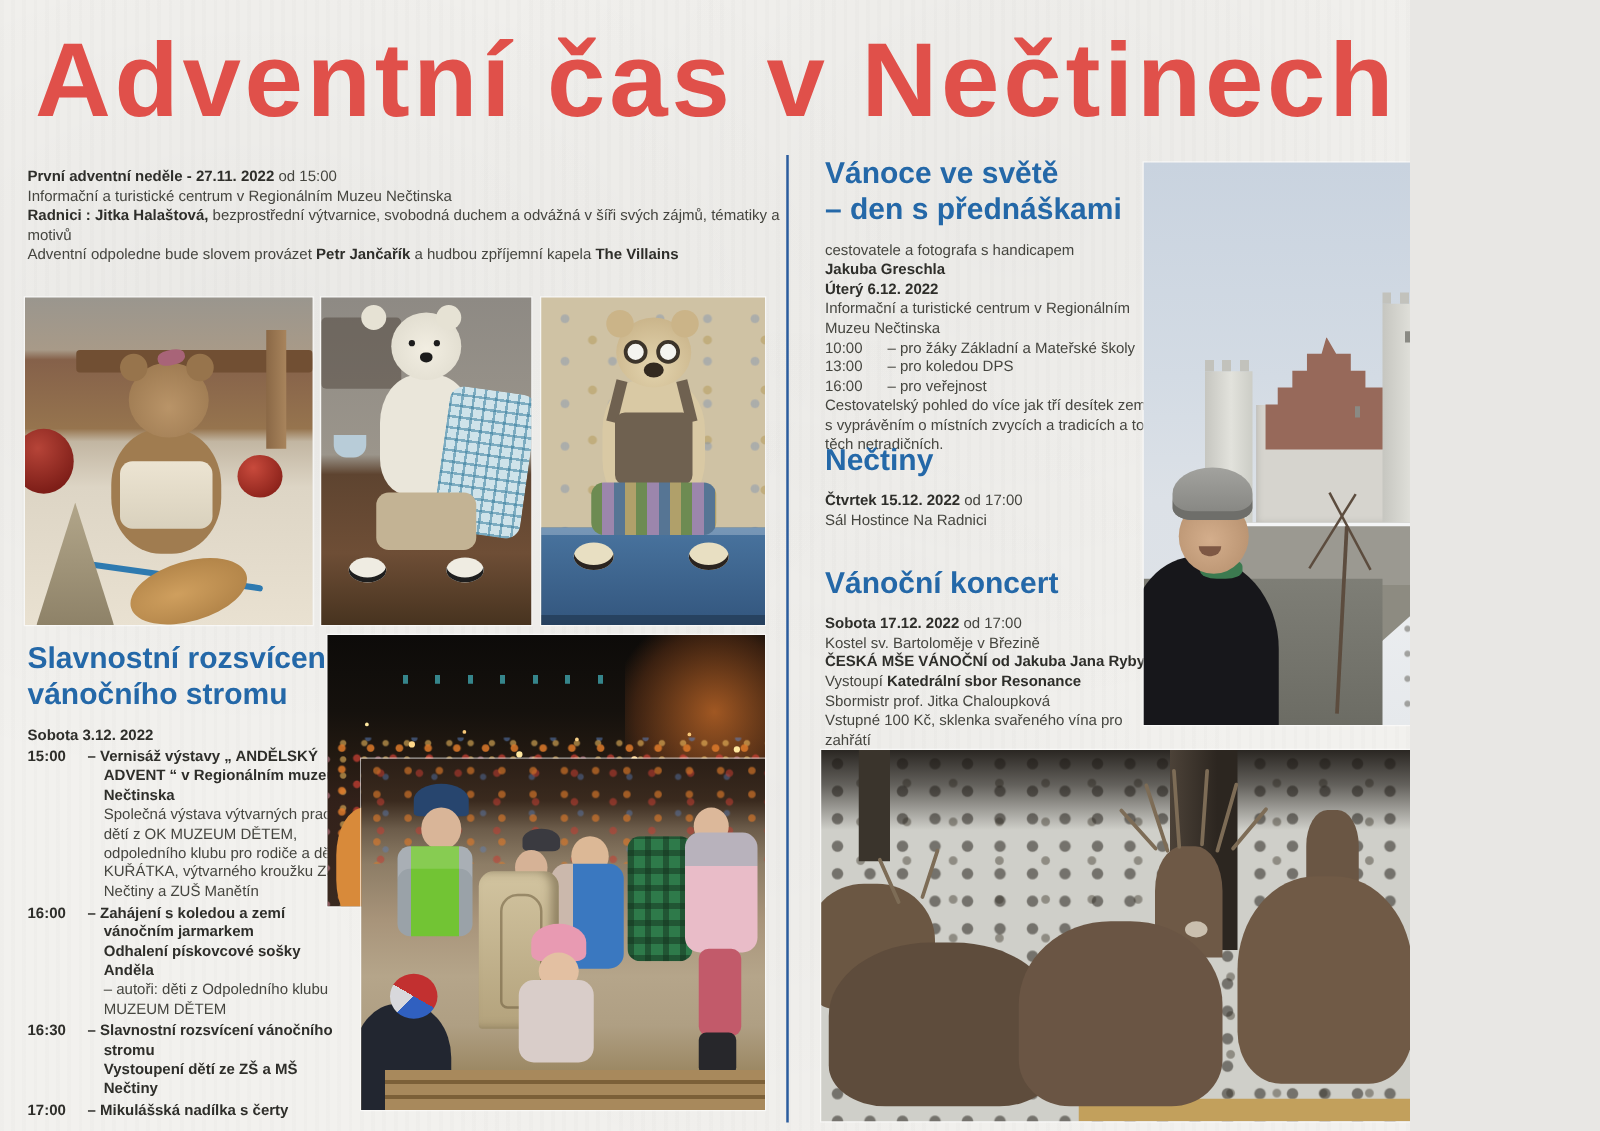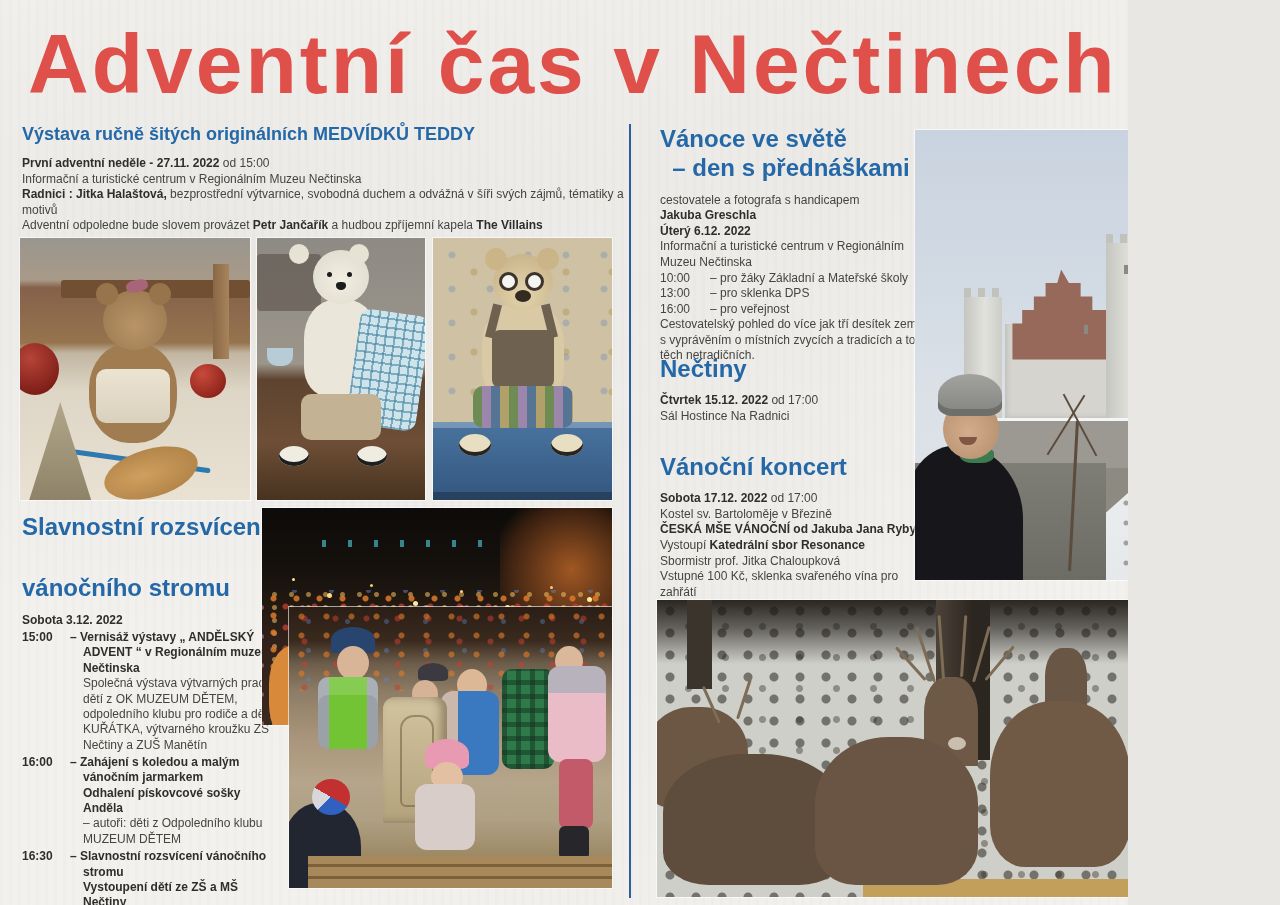--- a/index.html
+++ b/index.html
@@ -190,21 +190,20 @@
   .dd-feeder{right:7%;bottom:9%;width:10%;height:30%;background:#2e2a26;}
 </style>
 </head>
 <body>
 
 <div class="page">
 
   <h1 class="title abs" style="left:28px;top:22px;">Adventní čas v Nečtinech</h1>
 
   <section class="abs" style="left:22px;top:124px;width:604px;">
-    <h2 class="head h-sm">Výstava ručně šitých originálních MEDVÍDKŮ TEDDY</h2>
     <p class="body mt10"><span class="b">První adventní neděle - 27.11. 2022</span><span> od 15:00</span></p>
     <p class="body">Informační a turistické centrum v Regionálním Muzeu Nečtinska</p>
     <p class="body"><span class="b">Radnici : Jitka Halaštová,</span><span> bezprostřední výtvarnice, svobodná duchem a odvážná v šíři svých zájmů, tématiky a motivů</span></p>
     <p class="body"><span>Adventní odpoledne bude slovem provázet </span><span class="b">Petr Jančařík</span><span> a hudbou zpříjemní kapela </span><span class="b">The Villains</span></p>
   </section>
 
   <div class="photo" id="ph1" style="left:20px;top:238px;width:230px;height:262px;">
     <div class="p1-rail"></div>
       <div class="p1-post"></div>
     <div class="p1-apple2"></div>
@@ -247,34 +246,34 @@
     <div class="p3-eye" style="left:66px;"></div>
       <div class="p3-eye" style="left:92px;"></div>
     <div class="p3-muzzle"></div>
     <div class="p3-foot" style="left:26px;"></div>
       <div class="p3-foot" style="left:118px;"></div>
   </div>
 
   <section class="abs sched" style="left:22px;top:512px;width:252px;">
     <h2 class="head h-lg">
         <span style="display:block;">Slavnostní rozsvícení</span>
-        <span style="display:block;margin-top:32px;">vánočního stromu</span>
+        <span style="display:block;">vánočního stromu</span>
       </h2>
     <p class="body b mt10">Sobota 3.12. 2022</p>
     <div class="srow">
       <div class="st">15:00</div>
       <div class="se">
         <div class="b lead">– Vernisáž výstavy „ ANDĚLSKÝ ADVENT “ v Regionálním muzeu Nečtinska</div>
         <div>Společná výstava výtvarných prací dětí z OK MUZEUM DĚTEM, odpoledního klubu pro rodiče a děti KUŘÁTKA, výtvarného kroužku ZŠ Nečtiny a ZUŠ Manětín</div>
       </div>
     </div>
     <div class="srow">
       <div class="st">16:00</div>
       <div class="se">
-        <div class="b lead">– Zahájení s koledou a malým vánočním jarmarkem</div>
+        <div class="b lead">– Zahájení s koledou a zemí vánočním jarmarkem</div>
         <div class="b">Odhalení pískovcové sošky Anděla</div>
         <div>– autoři: děti z Odpoledního klubu MUZEUM DĚTEM</div>
       </div>
     </div>
     <div class="srow">
       <div class="st">16:30</div>
       <div class="se">
         <div class="b lead">– Slavnostní rozsvícení vánočního stromu</div>
         <div class="b">Vystoupení dětí ze ZŠ a MŠ Nečtiny</div>
       </div>
@@ -321,33 +320,33 @@
     <div class="pk-bentboy"></div>
     <div class="pk-bentcap"></div>
     <div class="pk-pallet"></div>
   </div>
 
   <div class="abs divider" style="left:629px;top:124px;width:2px;height:774px;"></div>
 
   <section class="abs" style="left:660px;top:124px;width:262px;font-size:12px;line-height:1.26;color:var(--body-text,#45453f);">
     <h2 class="head h-lg">
         <span style="display:block;">Vánoce ve světě</span>
-        <span style="display:block;text-align:center;">– den s přednáškami</span>
+        <span style="display:block;">– den s přednáškami</span>
       </h2>
     <p class="body mt10">cestovatele a fotografa s handicapem</p>
     <p class="body b">Jakuba Greschla</p>
     <p class="body b">Úterý 6.12. 2022</p>
     <p class="body">Informační a turistické centrum v Regionálním Muzeu Nečtinska</p>
     <div class="trow body">
         <div class="tt">10:00</div>
         <div>– pro žáky Základní a Mateřské školy</div>
       </div>
     <div class="trow body">
         <div class="tt">13:00</div>
-        <div>– pro sklenka DPS</div>
+        <div>– pro koledou DPS</div>
       </div>
     <div class="trow body">
         <div class="tt">16:00</div>
         <div>– pro veřejnost</div>
       </div>
     <p class="body">Cestovatelský pohled do více jak tří desítek zemí s vyprávěním o místních zvycích a tradicích a to i těch netradičních.</p>
   </section>
 
   <section class="abs" style="left:660px;top:354px;width:262px;">
     <h2 class="head h-lg">

